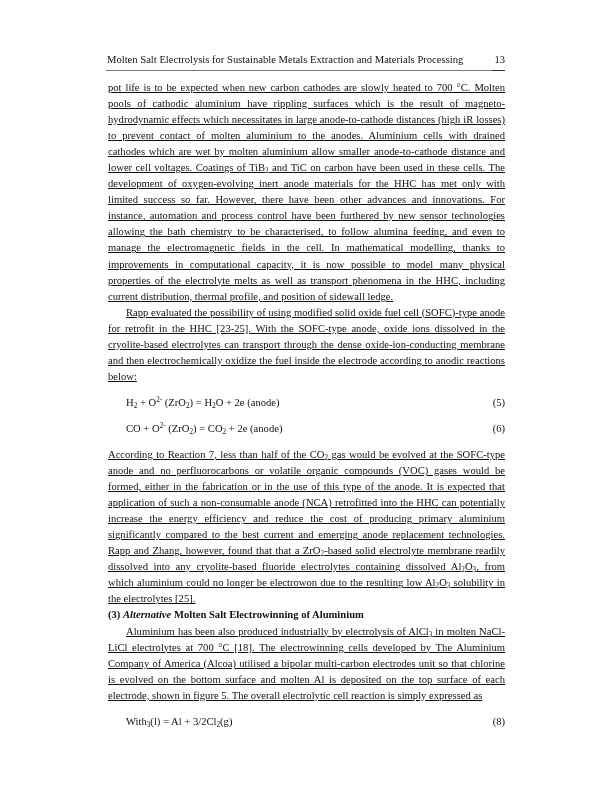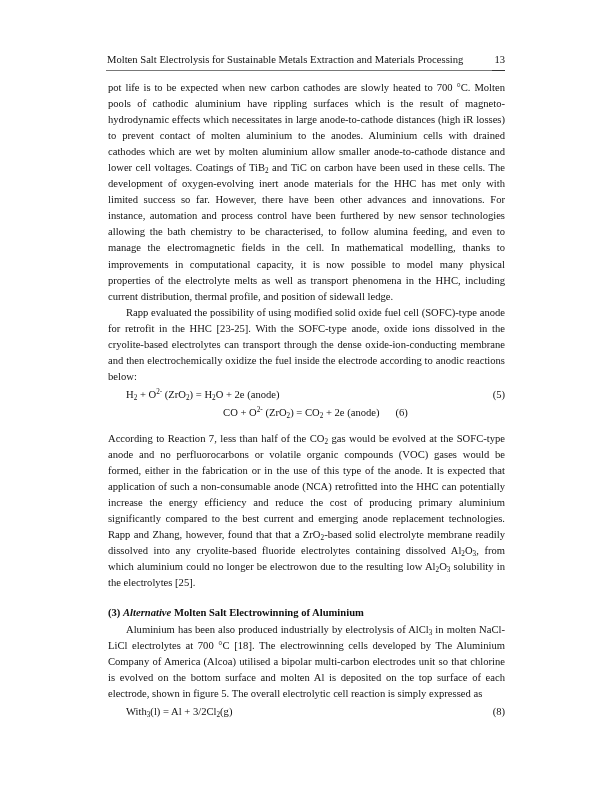--- a/index.html
+++ b/index.html
@@ -21,31 +21,31 @@
       border-top: 0.8px solid #777777;
     }
     .header-rule-mark {
       position: absolute; left: 492px; width: 13px; top: 70px; height: 1px;
       background: #333333;
     }
     .body {
       position: absolute; left: 108px; width: 397px; top: 80px;
       font-size: 10.6px; line-height: 16.05px;
     }
-    p { margin: 0; text-align: justify; }
+    p { margin: 0; text-align: justify; text-decoration: underline; }
     p.indent { text-indent: 18px; }
     .eq {
       display: flex; justify-content: space-between; align-items: baseline;
       padding-left: 18px; padding-right: 0;
     }
-    .eq-gap-before { margin-top: 2px; gap: 16px; }
-    .eq-gap-after { margin-bottom: 10px; justify-content: center; }
+    .eq-gap-before { margin-top: 10px; gap: 16px; }
+    .eq-gap-after { margin-bottom: 10px; }
     sub { font-size: 7.2px; vertical-align: -2px; line-height: 0; }
     sup { font-size: 7.2px; vertical-align: 4px; line-height: 0; }
-    .heading { font-weight: bold; margin-top: 14px; }
+    .heading { font-weight: bold; }
     .heading em { font-style: italic; }
   </style>
 </head>
 <body>
 
 <div class="page">
 
   <div class="running-header">
     <span class="title">Molten Salt Electrolysis for Sustainable Metals Extraction and Materials Processing</span>
     <span class="pnum">13</span>

